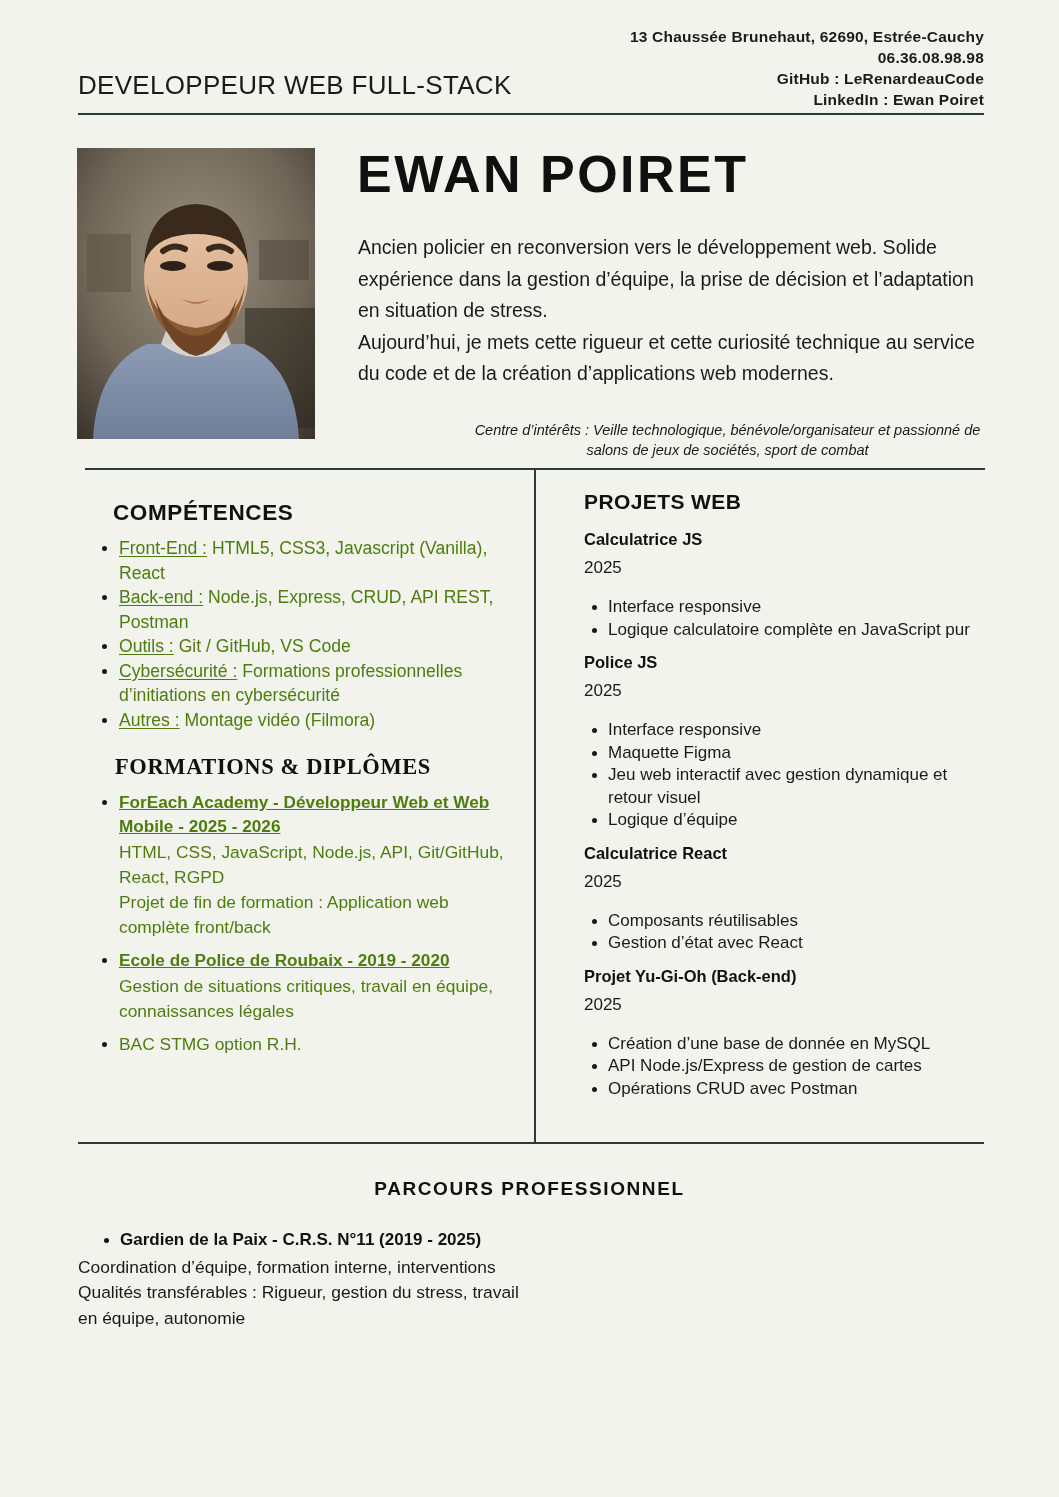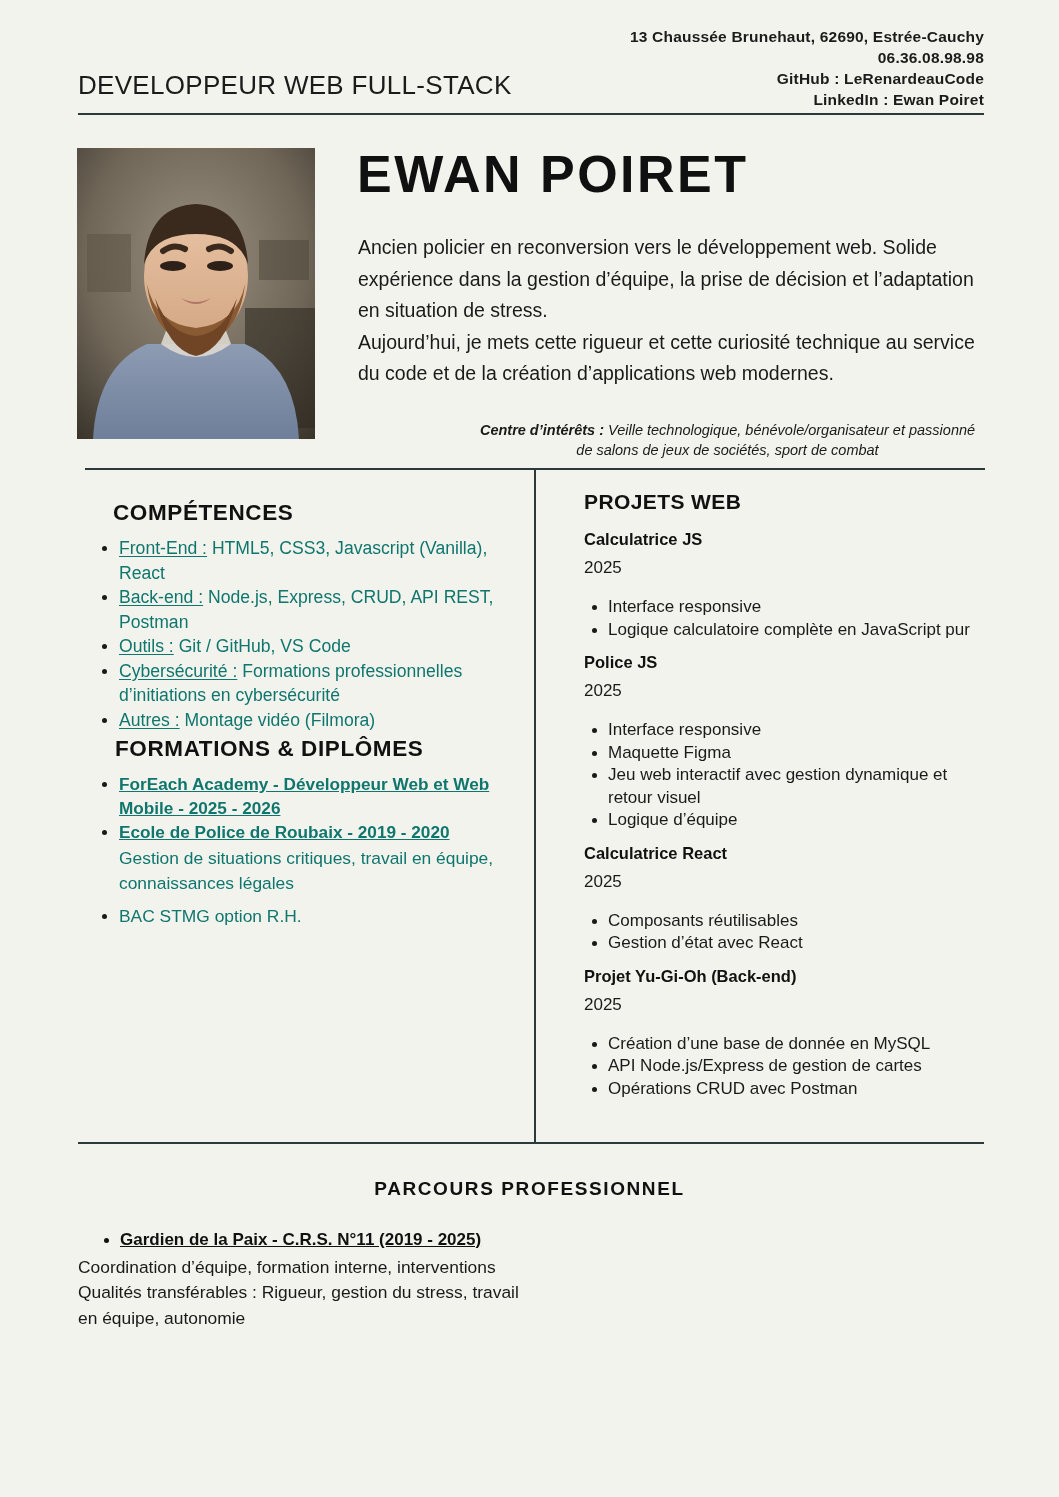--- a/index.html
+++ b/index.html
@@ -121,21 +121,21 @@
     left: 470px;
     top: 420px;
     width: 515px;
     text-align: center;
     font-family: "Liberation Sans", sans-serif;
     font-style: italic;
     font-size: 14.5px;
     line-height: 20px;
     color: #1a1a1a;
   }
-  .interests b { font-weight: 700; font-style: italic; }
+  .interests b { font-weight: 400; font-style: italic; }
 
   
   .col-left {
     position: absolute;
     left: 85px;
     top: 500px;
     width: 440px;
   }
   .col-right {
     position: absolute;
@@ -157,21 +157,21 @@
   ul.bul {
     margin: 0;
     padding: 0 0 0 34px;
     list-style: none;
   }
   ul.bul > li {
     position: relative;
     font-family: "Liberation Sans", sans-serif;
     font-size: 17.6px;
     line-height: 24.5px;
-    color: #0f766e;
+    color: #4d7c0f;
     margin: 0 16px 0 0;
   }
   ul.bul > li::before {
     content: "";
     position: absolute;
     left: -17px;
     top: 10px;
     width: 5px;
     height: 5px;
     border-radius: 50%;
@@ -276,21 +276,20 @@
   }
   .job-bullet {
     position: relative;
     font-family: "Liberation Sans", sans-serif;
     font-weight: 700;
     font-size: 17px;
     line-height: 23.5px;
     color: #111;
     padding-left: 42px;
     margin-bottom: 3px;
-    text-decoration: underline;
   }
   .job-bullet::before {
     content: "";
     position: absolute;
     left: 26px;
     top: 10px;
     width: 5px;
     height: 5px;
     border-radius: 50%;
     background: #111;
@@ -368,24 +367,25 @@
   <div class="col-left">
     <div class="sec-title">COMPÉTENCES</div>
     <ul class="bul" id="competences-list">
         <li><span class="u">Front-End :</span><span> HTML5, CSS3, Javascript (Vanilla), React</span></li>
         <li><span class="u">Back-end :</span><span> Node.js, Express, CRUD, API REST, Postman</span></li>
         <li><span class="u">Outils :</span><span> Git / GitHub, VS Code</span></li>
         <li><span class="u">Cybersécurité :</span><span> Formations professionnelles d’initiations en cybersécurité</span></li>
         <li><span class="u">Autres :</span><span> Montage vidéo (Filmora)</span></li>
       </ul>
 
-    <div class="sec-title tight" style="margin-top:4px;">FORMATIONS &amp; DIPLÔMES</div>
+    <div class="sec-title tight" style="margin-top:22px;font-family:Liberation Serif, serif;">FORMATIONS &amp; DIPLÔMES</div>
     <ul class="bul form-list" id="formations-list">
         <li>
           <span class="form-head">ForEach Academy - Développeur Web et Web Mobile - 2025 - 2026</span>
+          <span class="form-body">HTML, CSS, JavaScript, Node.js, API, Git/GitHub, React, RGPD<br>Projet de fin de formation : Application web complète front/back</span>
         </li>
         <li class="form-gap">
           <span class="form-head">Ecole de Police de Roubaix - 2019 - 2020</span>
           <span class="form-body">Gestion de situations critiques, travail en équipe, connaissances légales</span>
         </li>
         <li class="form-gap">
           <span class="form-body">BAC STMG option R.H.</span>
         </li>
       </ul>
   </div>

